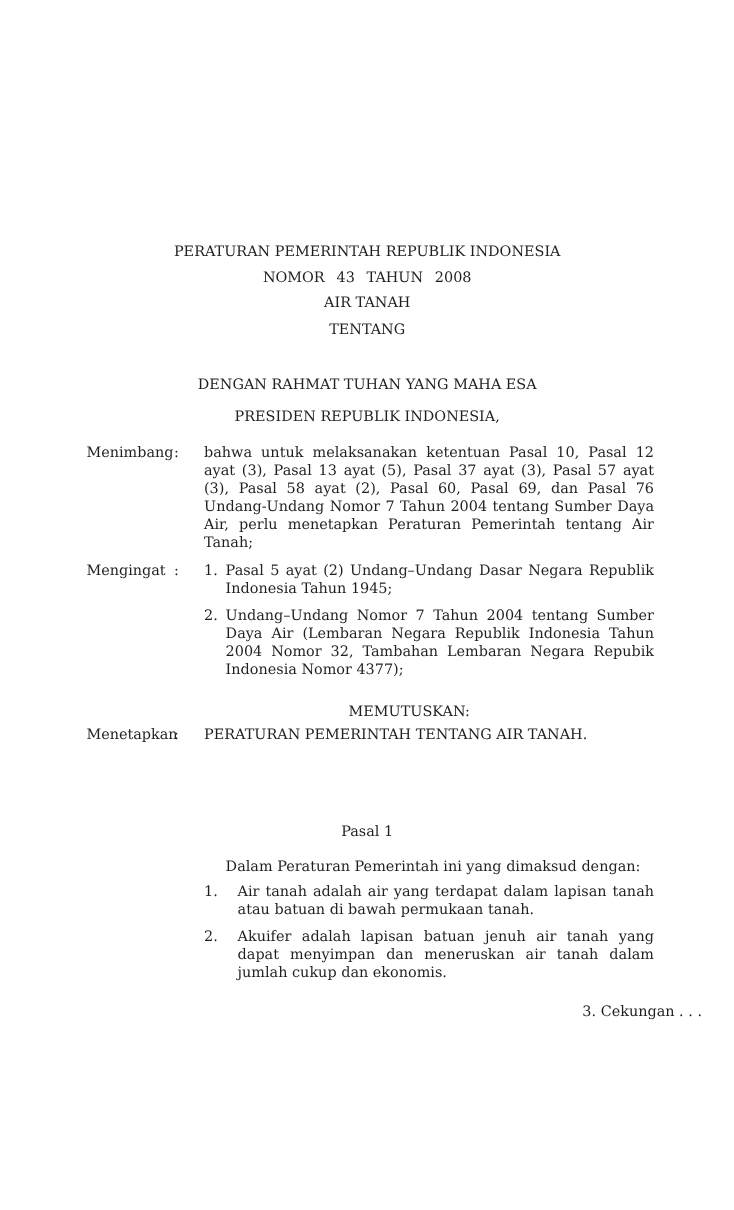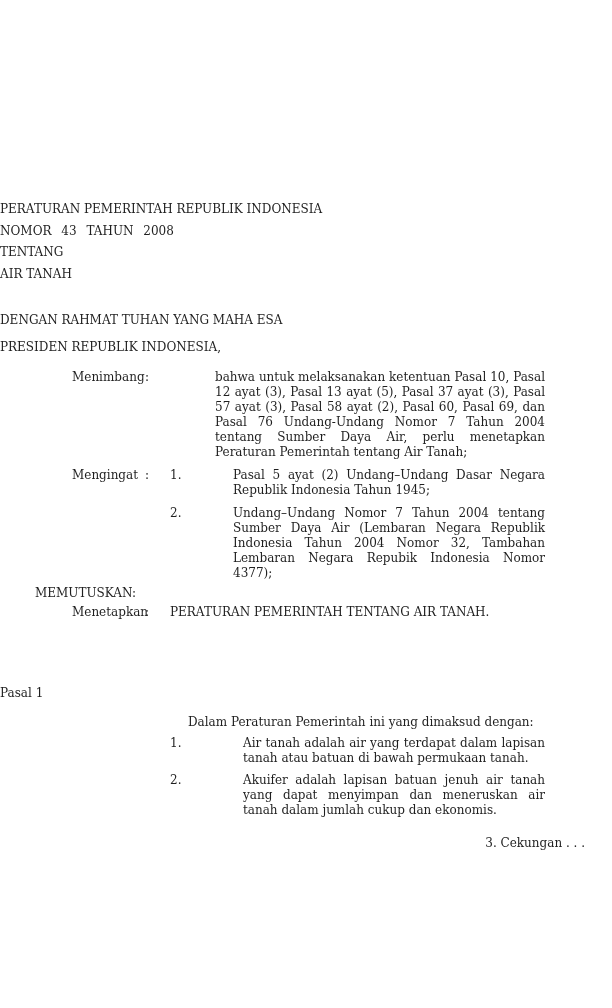--- a/index.html
+++ b/index.html
@@ -15,20 +15,21 @@
     font-family: "DejaVu Serif", "Liberation Serif", serif;
     font-size: 12px;
     line-height: 15px;
     color: #1f1f1f;
     overflow: hidden;
   }
   .centered {
     position: absolute;
     left: 0;
     width: 612px;
+    text-align: center;
   }
   .title-block {
     top: 199px;
     line-height: 21.5px;
   }
   .spaced {
     word-spacing: 6px;
   }
   .invocation { top: 313px; }
   .authority  { top: 340px; }
@@ -40,21 +41,21 @@
     position: absolute;
     left: 72px;
     width: 473px;
     display: flex;
     align-items: flex-start;
   }
   .row .label { width: 73px; flex: none; }
   .row .colon { width: 25px; flex: none; }
   .row .body  { flex: 1; min-width: 0; }
 
-  .justify { text-align: justify; margin-left: 45px; }
+  .justify { text-align: justify; }
 
   .menimbang  { top: 370px; }
   .mengingat  { top: 468px; }
   .menetapkan { top: 605px; }
 
   .item {
     display: flex;
     align-items: flex-start;
   }
   .item .num { flex: none; }
@@ -88,22 +89,22 @@
   }
 </style>
 </head>
 <body>
 
 <div class="page">
 
   <header class="centered title-block">
     <div>PERATURAN PEMERINTAH REPUBLIK INDONESIA</div>
     <div class="spaced">NOMOR 43 TAHUN 2008</div>
+    <div>AIR TANAH</div>
     <div>TENTANG</div>
-    <div>AIR TANAH</div>
   </header>
 
   <div class="centered invocation">DENGAN RAHMAT TUHAN YANG MAHA ESA</div>
 
   <div class="centered authority">PRESIDEN REPUBLIK INDONESIA,</div>
 
   <section class="row menimbang">
     <span class="label">Menimbang</span>
     <span class="colon">:</span>
     <div class="body justify">bahwa untuk melaksanakan ketentuan Pasal 10, Pasal 12 ayat (3), Pasal 13 ayat (5), Pasal 37 ayat (3), Pasal 57 ayat (3), Pasal 58 ayat (2), Pasal 60, Pasal 69, dan Pasal 76 Undang-Undang Nomor 7 Tahun 2004 tentang Sumber Daya Air, perlu menetapkan Peraturan Pemerintah tentang Air Tanah;</div>

